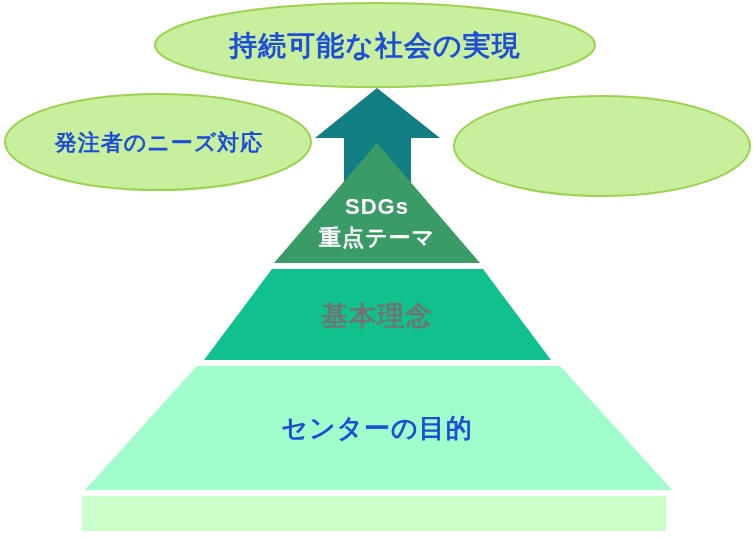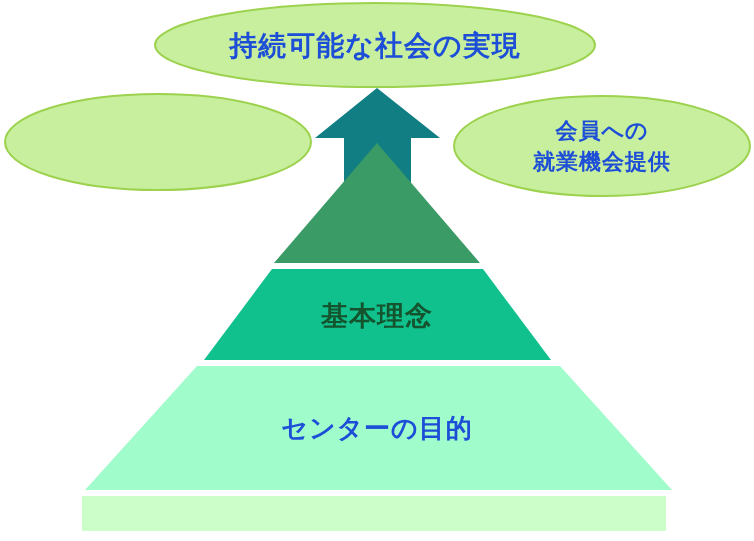--- a/index.html
+++ b/index.html
@@ -17,21 +17,21 @@
     font-weight:bold;
     color:#1d4ed8;
     letter-spacing:1px;
     white-space:nowrap;
   }
   .label span{display:block;}
   .lbl-top      {left:155px;top:29px; width:440px;font-size:28px;line-height:34px;}
   .lbl-left     {left:6px;  top:129px;width:306px;font-size:22px;line-height:28px;}
   .lbl-right    {left:454px;top:115px;width:296px;font-size:22px;line-height:31px;}
   .lbl-sdgs     {left:277px;top:191px;width:200px;font-size:22px;line-height:31px;color:#ffffff;}
-  .lbl-rinen    {left:197px;top:300px;width:360px;font-size:27px;line-height:32px;color:#14532d;}
+  .lbl-rinen    {left:197px;top:300px;width:360px;font-size:27px;line-height:32px;color:#737373;}
   .lbl-mokuteki {left:97px; top:412px;width:560px;font-size:26px;line-height:32px;}
   .lbl-bar      {left:82px; top:501px;width:584px;font-size:22px;line-height:25px;}
 </style>
 </head>
 <body>
 
 <div class="canvas">
 
   <svg width="754" height="541" viewBox="0 0 754 541">
 
@@ -47,25 +47,26 @@
 
     <polygon points="272,269 483,269 551,360 204,360" fill="#10C08D"></polygon>
 
     <polygon points="197,366 560,366 672,490 85,490" fill="#A0FCCB"></polygon>
 
     <rect x="82" y="496" width="584" height="35" fill="#CBFEC9"></rect>
   </svg>
 
   <div class="label lbl-top">持続可能な社会の実現</div>
 
+  <div class="label lbl-left">発注者のニーズ対応</div>
 
-  <div class="label lbl-right">
-    <span>会員への</span>
-    <span>就業機会提供</span>
+
+  <div class="label lbl-sdgs">
+    <span>SDGs</span>
+    <span>重点テーマ</span>
   </div>
-
 
   <div class="label lbl-rinen">基本理念</div>
 
   <div class="label lbl-mokuteki">センターの目的</div>
 
 
 </div>
 
 </body></html>

